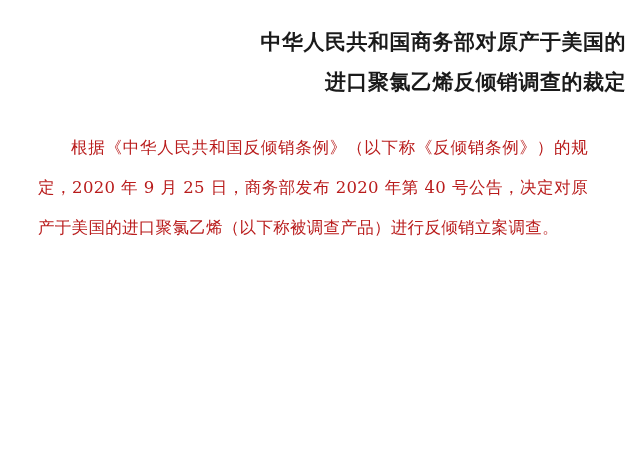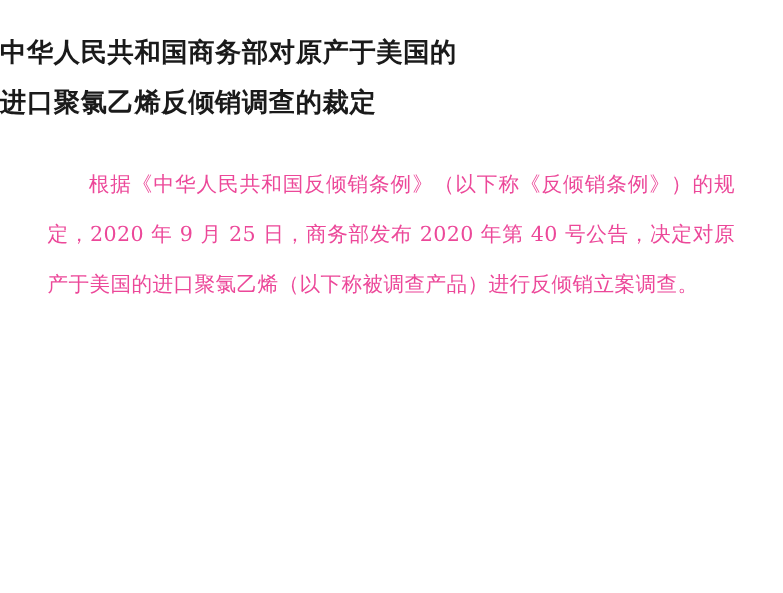--- a/index.html
+++ b/index.html
@@ -17,38 +17,38 @@
     position: relative;
     width: 626px;
     height: 474px;
     background: #ffffff;
     box-sizing: border-box;
     padding: 0;
   }
   .doc-title {
     margin: 0;
     padding-top: 22px;
-    text-align: left;
+    text-align: right;
     font-size: 21px;
     font-weight: bold;
     color: #1a1a1a;
     line-height: 40px;
     letter-spacing: 0.5px;
   }
   .doc-title .title-line {
     display: block;
     white-space: nowrap;
   }
   .body-text {
     padding: 26px 38px 0 38px;
   }
   .para {
     margin: 0 0 2px 0;
     font-size: 16.5px;
-    color: #ec4899;
+    color: #b91c1c;
     line-height: 40px;
     text-align: justify;
     text-indent: 2em;
     letter-spacing: 0.3px;
     word-break: break-all;
   }
 </style>
 </head>
 <body>
 

